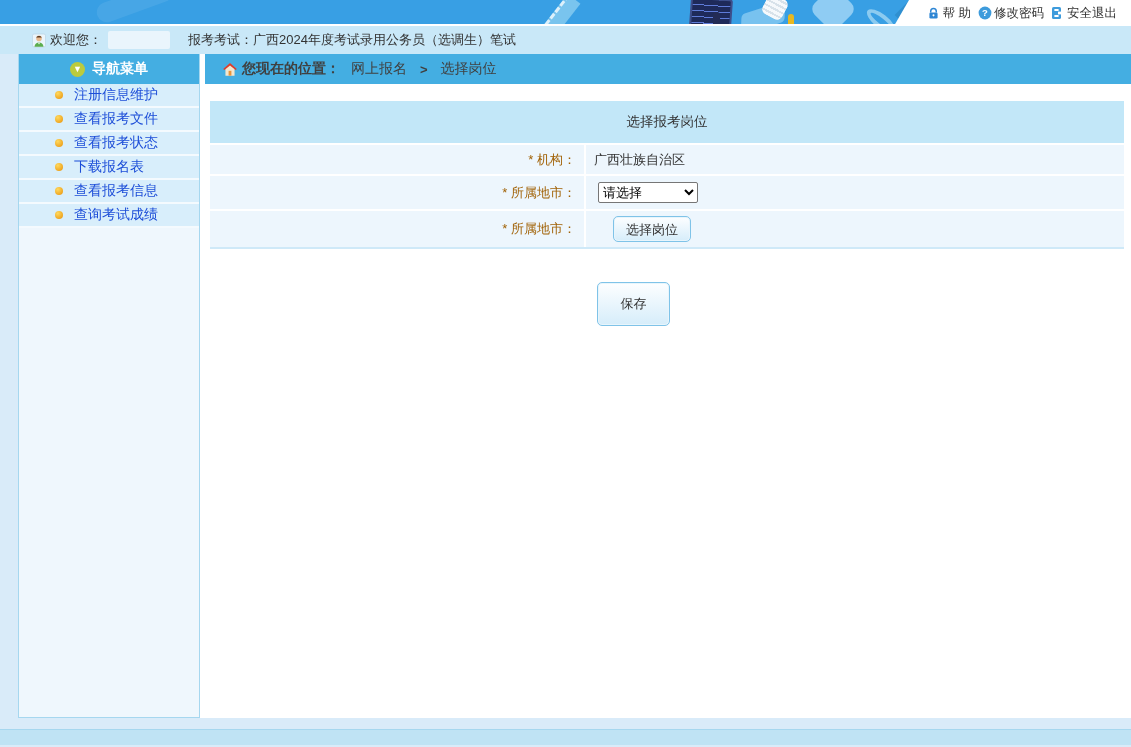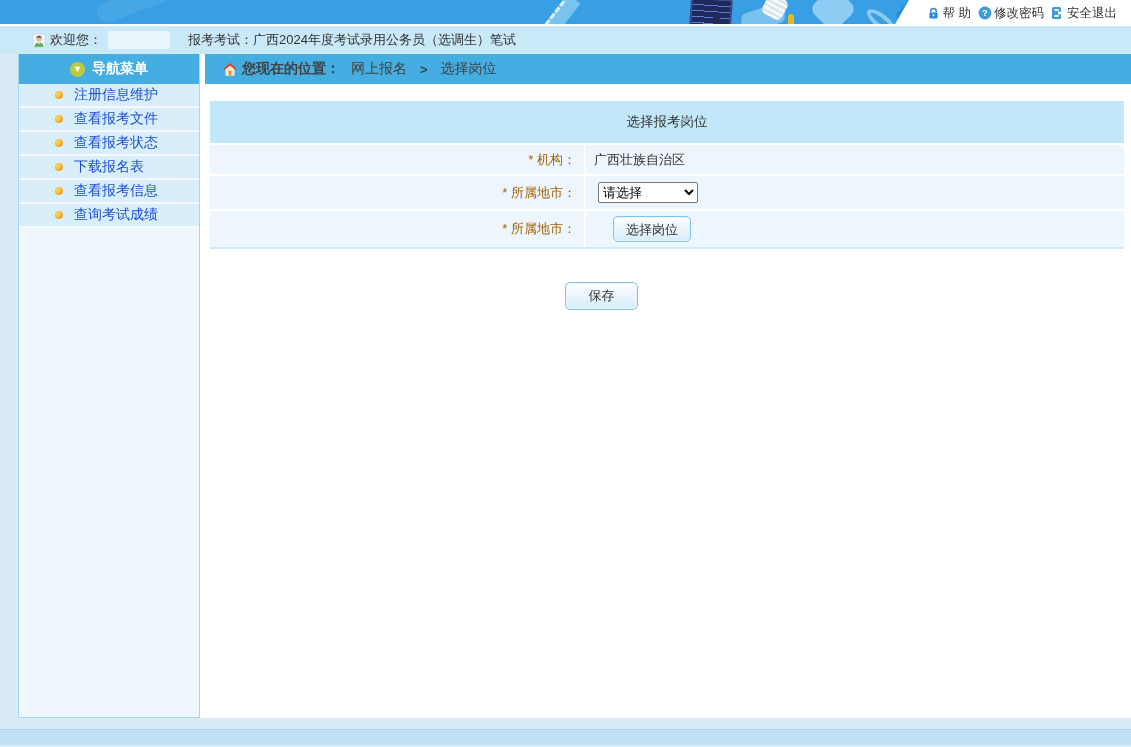--- a/index.html
+++ b/index.html
@@ -57,21 +57,21 @@
   .form-head{height:44px;background:var(--form-header-bg);border-bottom:2px solid #fff;display:flex;align-items:center;justify-content:center;font-size:13.5px;font-weight:normal;}
   .form-row{display:flex;background:var(--form-row-bg);border-bottom:2px solid #fff;font-size:13px;}
   .form-row:last-child{border-bottom:2px solid #CFE9F8;}
   .cell-label{width:376px;border-right:2px solid #fff;display:flex;align-items:center;justify-content:flex-end;padding-right:8px;color:#a16207;}
   .cell-value{flex:1;display:flex;align-items:center;padding-left:8px;}
   .row-h1{min-height:31px;} .row-h2{min-height:35px;} .row-h3{min-height:38px;}
   .city-select{width:100px;height:21px;font-size:13px;font-family:inherit;border:1px solid #767676;border-radius:2px;background:#fff;margin-left:4px;}
   .btn{font-family:inherit;font-size:13px;color:#333;background:linear-gradient(#FDFEFF,var(--button-face));border:1px solid var(--button-border);border-radius:5px;cursor:pointer;box-shadow:0 0 0 1px #E8F5FC inset;}
   .btn-choose{margin-left:19px;padding:4px 12px;height:26px;}
   .save-wrap{padding:33px 0 0 360px;}
-  .btn-save{width:73px;height:28px;}
+  .btn-save{width:73px;height:44px;margin-left:32px;}
 
   .footer-gap{height:11px;}
   .footer{height:16px;background:var(--footer-bg);border-top:1px solid var(--border-blue);}
 
   svg{display:block;}
 </style>
 </head>
 <body>
 
 <div class="banner">

